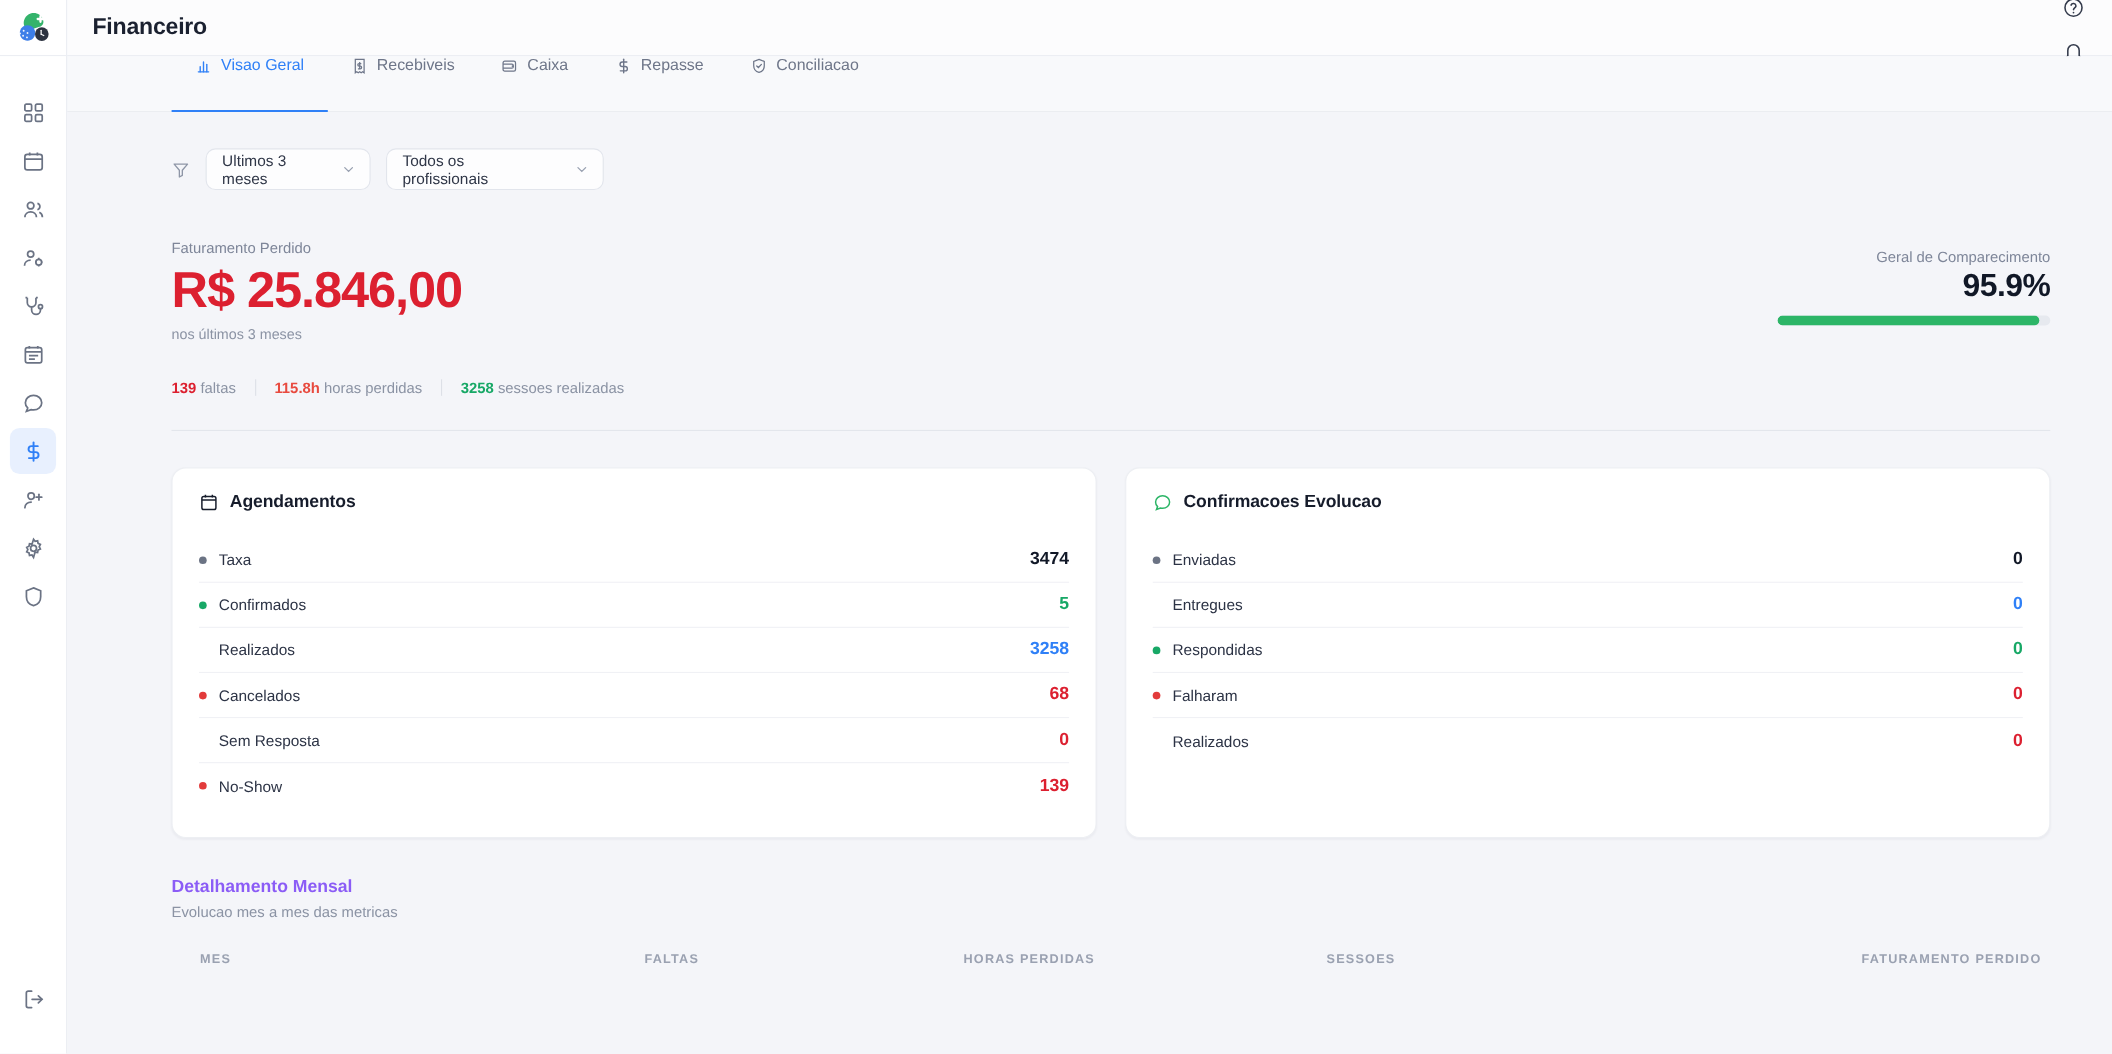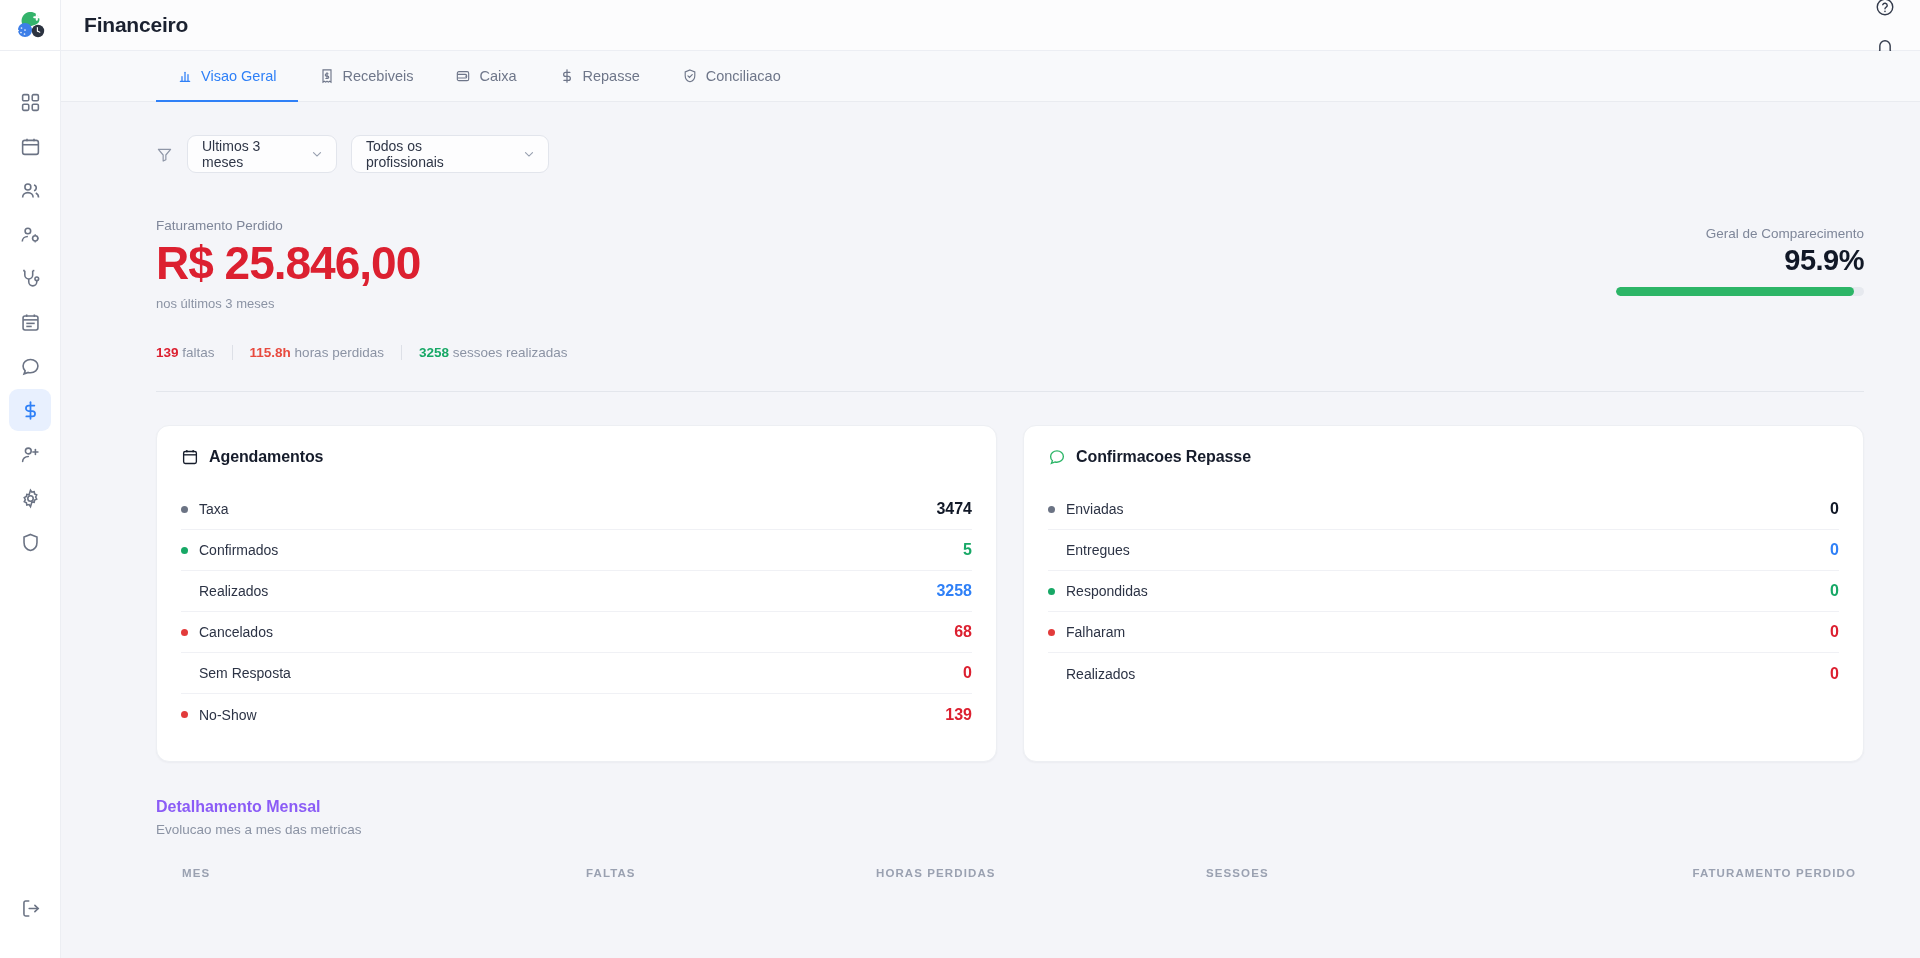--- a/index.html
+++ b/index.html
@@ -69,21 +69,21 @@
     font-size: 11.5px; font-weight: 700; letter-spacing: .3px; cursor: pointer;
   }
 
   
   .tabbar {
     height: 51px; flex: 0 0 51px; background: #f8f9fb;
     border-bottom: 1px solid #e9ebf0;
     display: flex; align-items: stretch; padding-left: 95px; gap: 0;
   }
   .tab {
-    display: flex; align-items: center; gap: 8px; padding: 0 21px;
+    display: flex; align-items: flex-start; gap: 8px; padding: 0 21px;
     font-size: 14.5px; color: #6e7689; cursor: pointer;
     border-bottom: 2.5px solid transparent; position: relative; top: 1px;
   }
   .tab svg { width: 16px; height: 16px; }
   .tab.active { color: #2f80f7; border-bottom-color: #2f80f7; font-weight: 400; }
 
   
   .content {
     flex: 1; min-height: 0; overflow-y: auto; background: #f4f5f9;
     padding: 0 0 0 0;
@@ -453,21 +453,21 @@
               </div>
           </section>
 
           <section class="card">
             <div class="card-head">
               <span class="ci" style="color:#2cb567">
                 <svg viewBox="0 0 24 24" fill="none" stroke="currentColor" stroke-width="1.8">
                   <path d="M20.5 11.4c0 4.3-3.8 7.6-8.5 7.6a10 10 0 01-2.6-.35L4.6 20.5l1.3-3.5A7.3 7.3 0 013.5 11.4C3.5 7.1 7.3 3.9 12 3.9s8.5 3.2 8.5 7.5z"></path>
                 </svg>
               </span>
-              <span class="card-title">Confirmacoes Repasse</span>
+              <span class="card-title">Confirmacoes Evolucao</span>
             </div>
             <div id="card1rows">
                 <div class="row">
                   <span class="dot" style="background: rgb(107, 115, 132);"></span>
                   <span class="row-label">Enviadas</span>
                   <span class="row-value" style="color: rgb(17, 24, 39);">0</span>
                 </div>
                 <div class="row">
                   <span class="dot none"></span>
                   <span class="row-label">Entregues</span>

